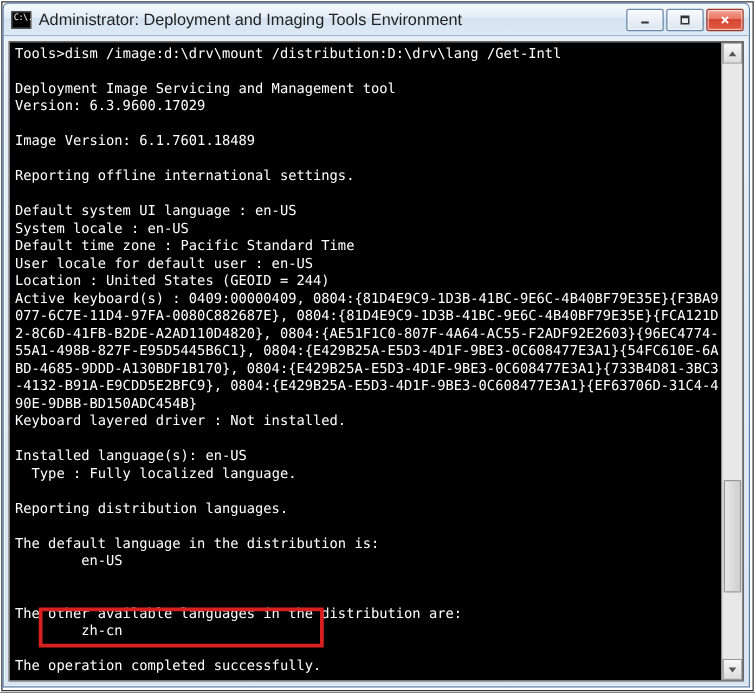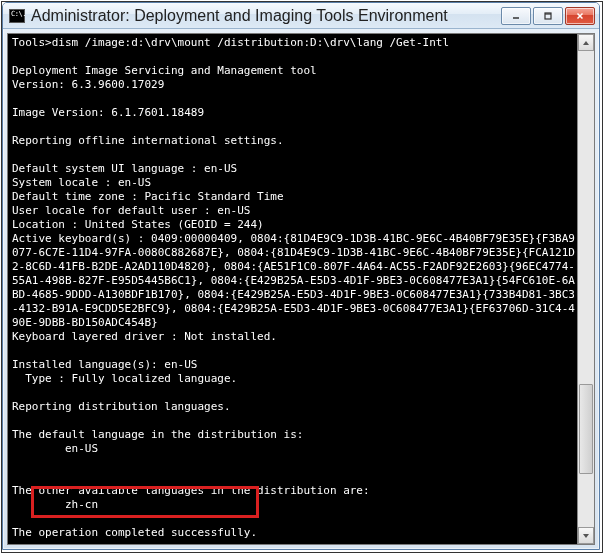--- a/index.html
+++ b/index.html
@@ -49,21 +49,21 @@
     margin-right: 6px;
     color: #fff;
     font-size: 7px;
     line-height: 7px;
     padding: 1px 0 0 1px;
     font-family: monospace;
     letter-spacing: -0.5px;
   }
   .titlebar-text {
     flex: 1;
-    font-size: 16px;
+    font-size: 13px;
     color: #222;
     white-space: nowrap;
     overflow: hidden;
   }
   .win-buttons {
     display: flex;
     gap: 0;
   }
   .win-btn {
     width: 30px;

